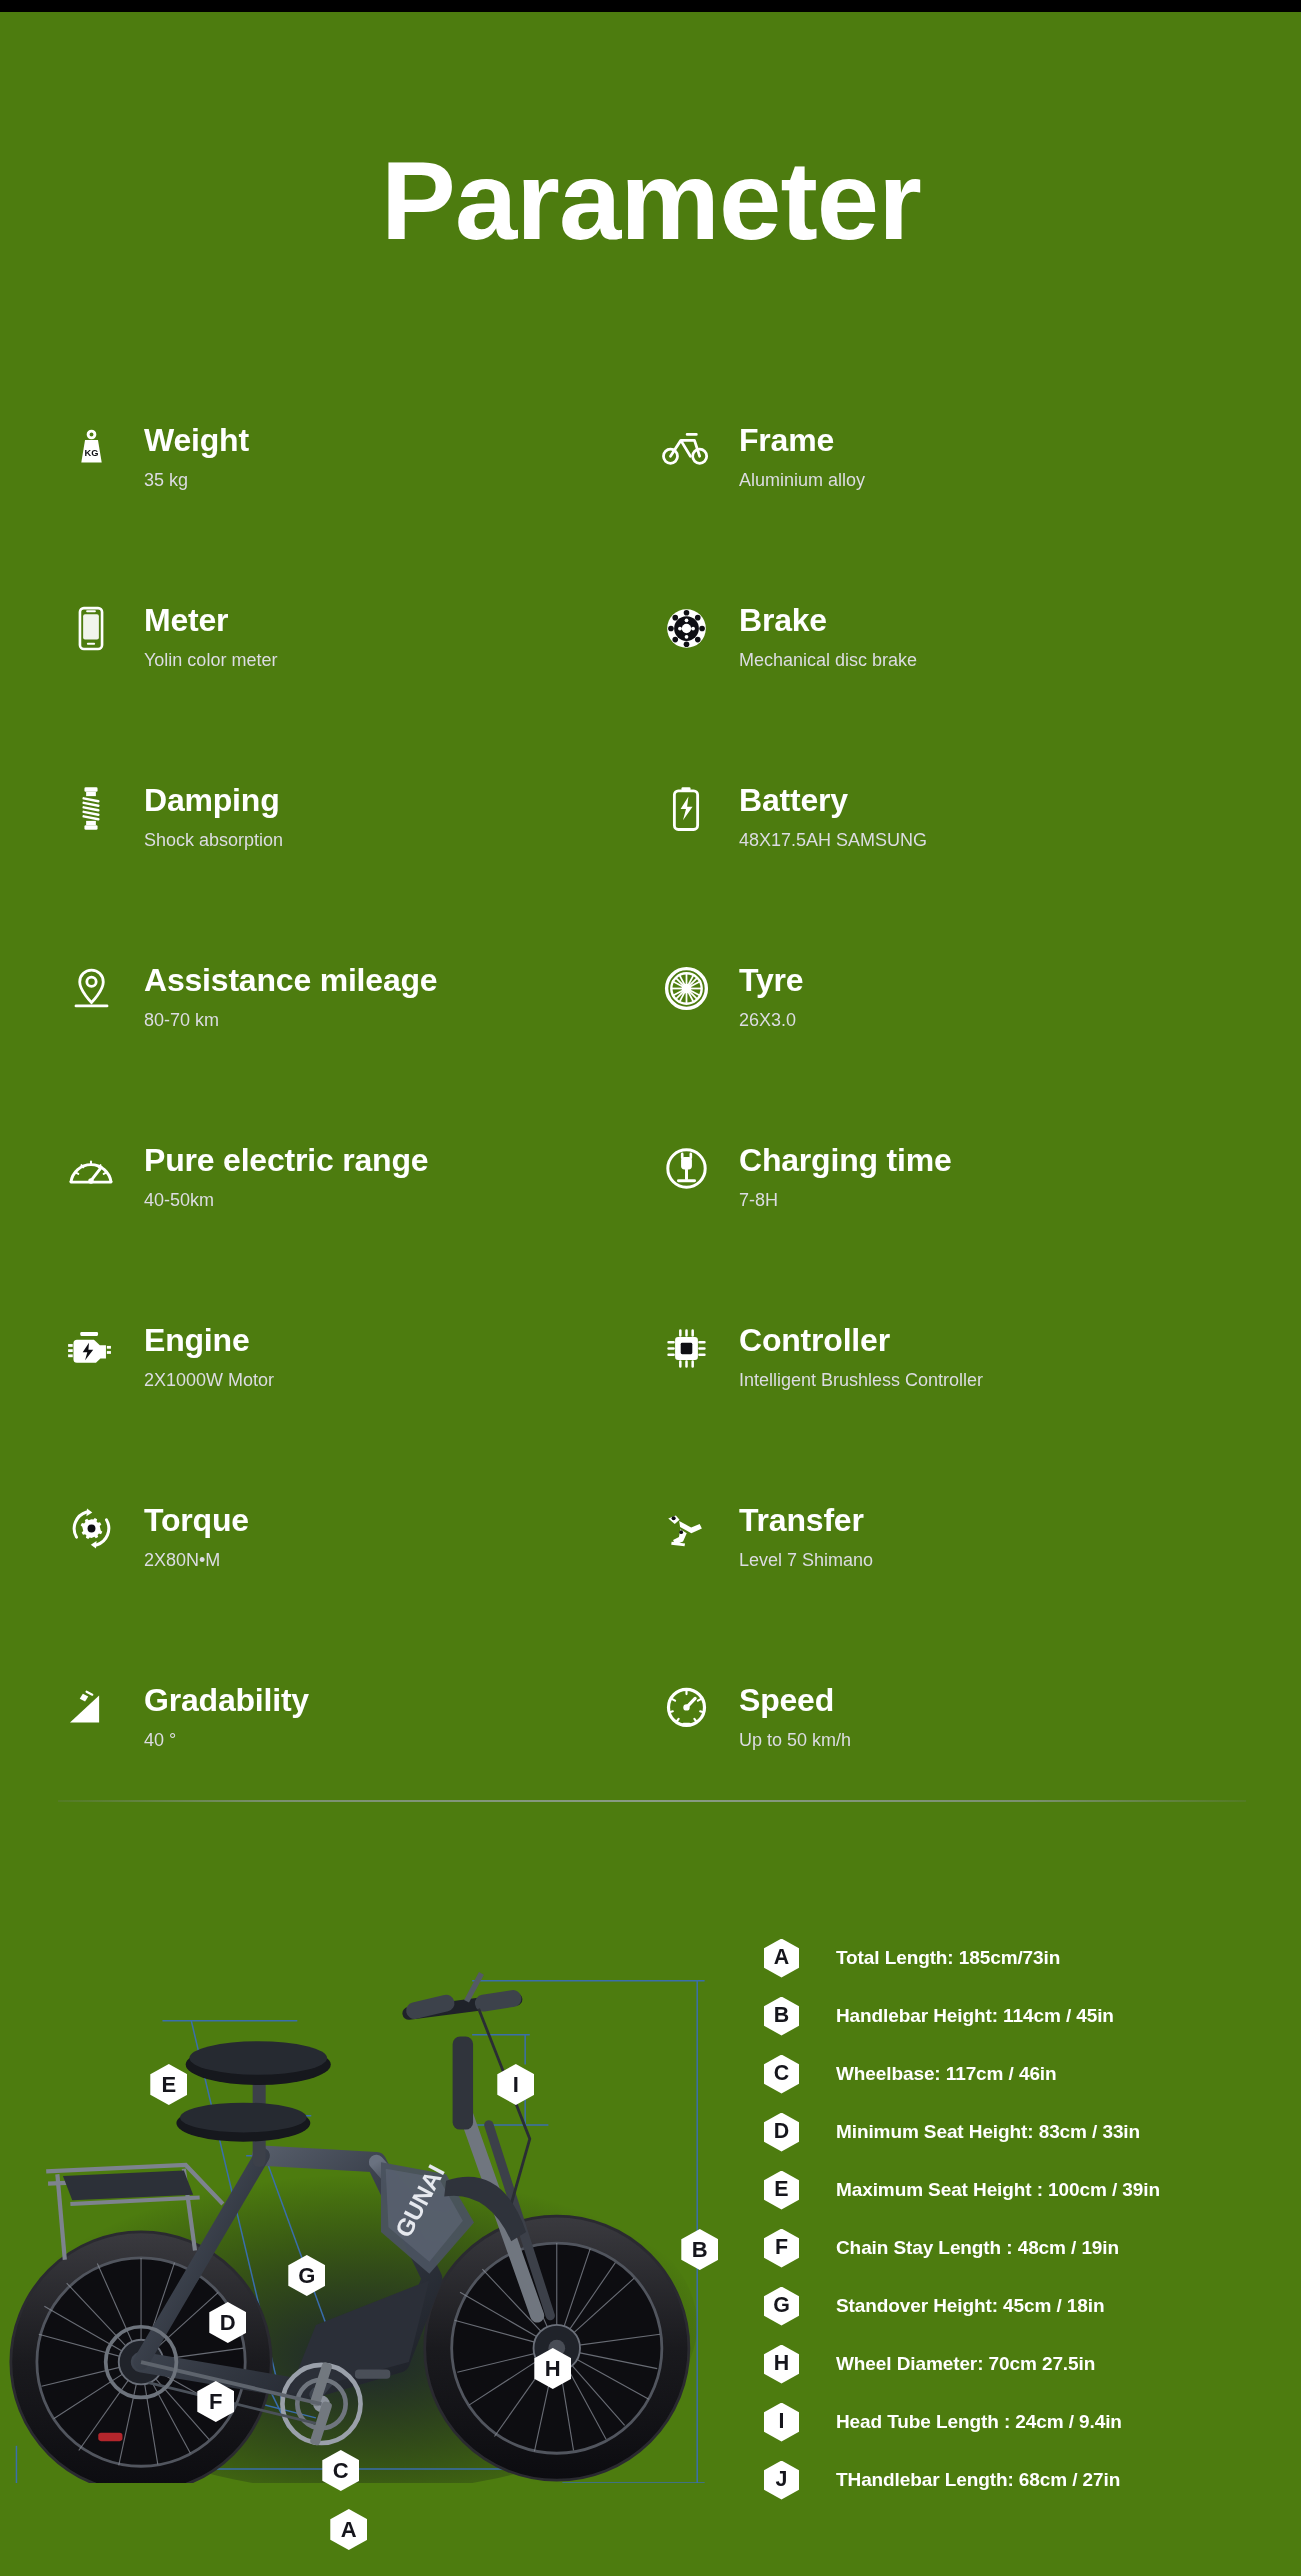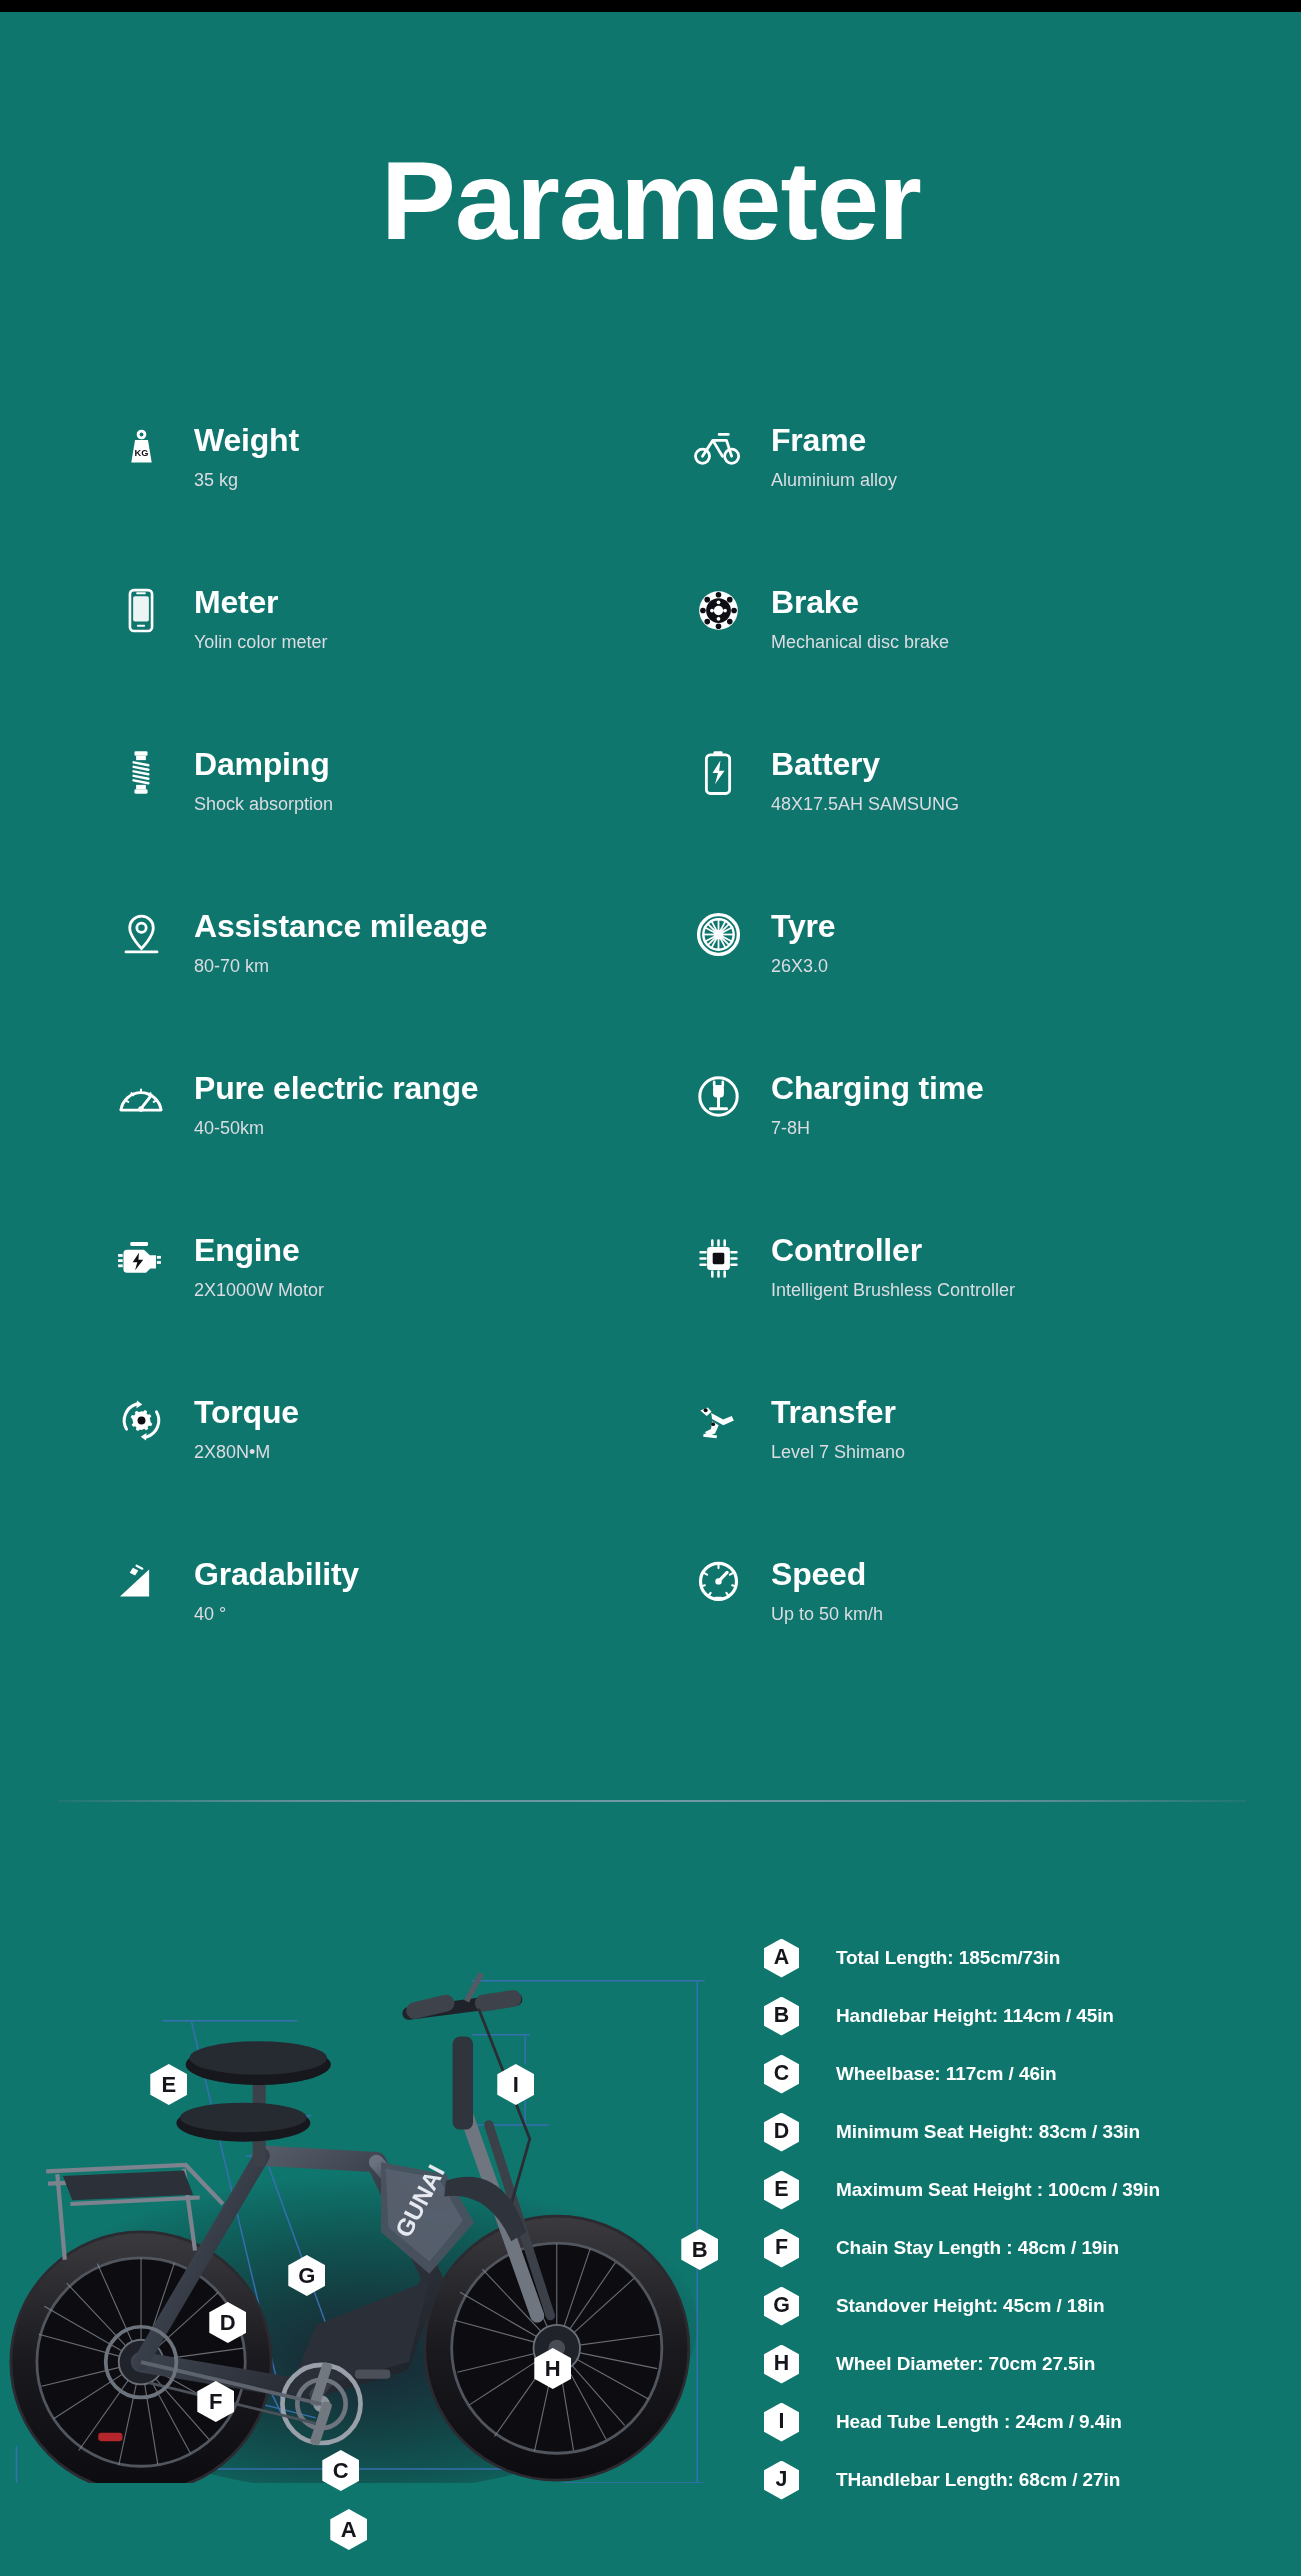--- a/index.html
+++ b/index.html
@@ -8,21 +8,21 @@
     width: 1302px;
     height: 2576px;
     background: #000000;
     font-family: "Liberation Sans", sans-serif;
     overflow: hidden;
   }
   .page {
     position: relative;
     width: 1302px;
     height: 2576px;
-    background: #0f766e;
+    background: #4d7c0f;
     overflow: hidden;
   }
   .top-black-bar {
     position: absolute;
     top: 0; left: 0;
     width: 1302px;
     height: 12px;
     background: #000000;
   }
 
@@ -43,21 +43,22 @@
   
   .spec-grid {
     position: absolute;
     top: 420px;
     left: 0;
     width: 1302px;
     display: grid;
     grid-template-columns: 577px 595px;
     column-gap: 0px;
     row-gap: 0px;
-    padding-left: 114px;
+    padding-left: 64px;
+    gap: 18px;
   }
   .spec-row {
     display: flex;
     align-items: flex-start;
     height: 162px;
   }
   .spec-icon {
     width: 54px;
     min-width: 54px;
     height: 54px;

